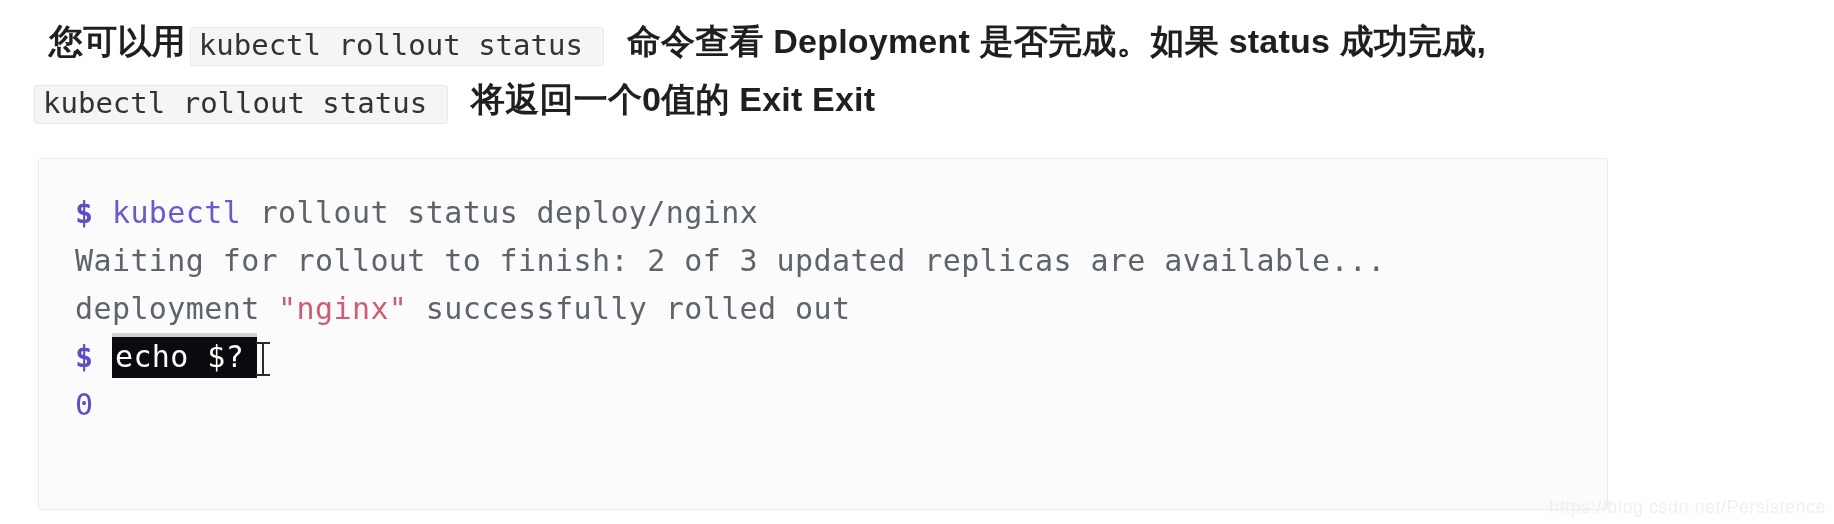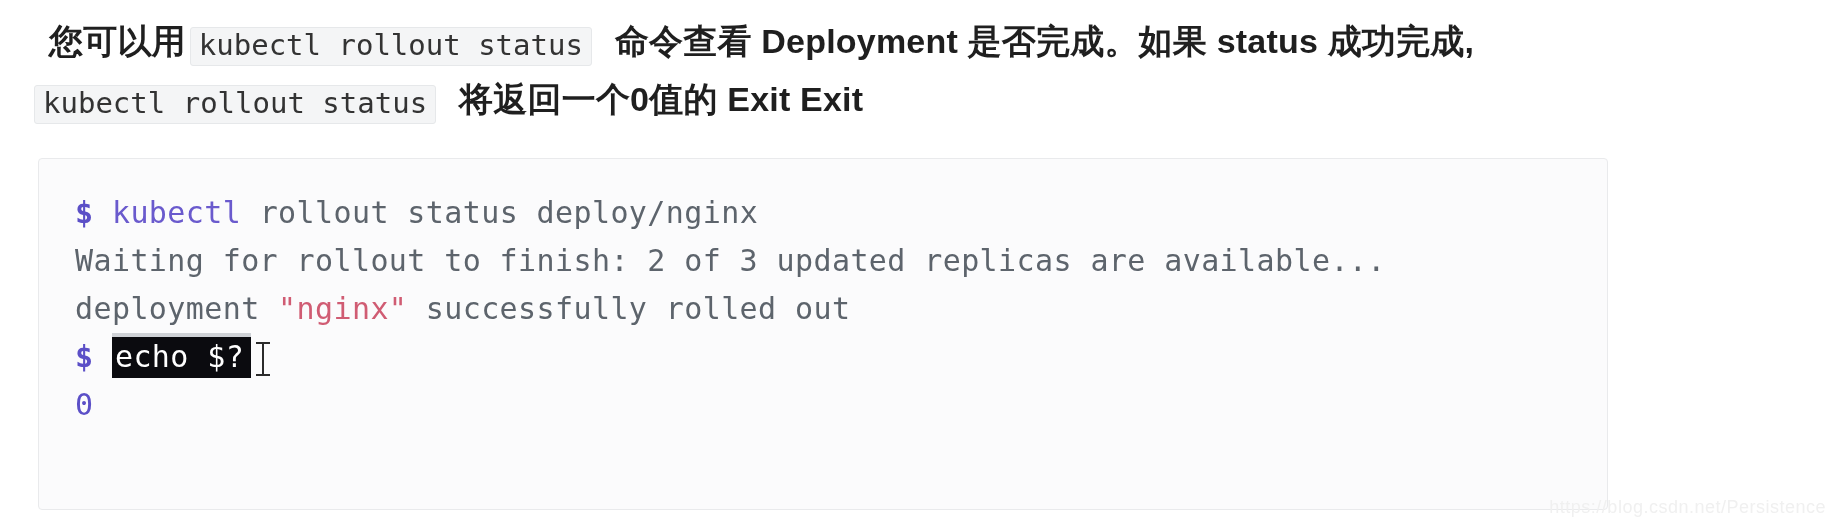--- a/index.html
+++ b/index.html
@@ -41,21 +41,21 @@
 
   
   code.inline-code {
     font-family: "DejaVu Sans Mono", monospace;
     font-size: 29px;
     font-weight: 400;
     background: #f4f5f6;
     border: 1px solid #e6e8ea;
     border-radius: 3px;
     color: #333333;
-    padding: 3px 8px 5px 8px;
+    padding: 3px 20px 5px 8px;
     margin: 0 4px;
     line-height: 1;
     display: inline-block;
     vertical-align: -2px;
     letter-spacing: 0px;
   }
 
   
   .code-block {
     position: absolute;
@@ -84,21 +84,21 @@
     position: relative;
   }
   .tok-prompt   { color: #5b4fc7; font-weight: 700; }
   .tok-cmd      { color: #6a5acd; }
   .tok-plain    { color: #5d646c; }
   .tok-string   { color: #d05c73; }
   .tok-num      { color: #5b4fc7; }
   .tok-sel {
     background: #0b0b0f;
     color: #ffffff;
-    padding: 2px 7px 4px 3px;
+    padding: 2px 13px 4px 3px;
     box-shadow: 0 -4px 0 0 #cfd2d6;
   }
 
   
   .ibeam {
     position: absolute;
     left: 256px;
     top: 341px;
     width: 14px;
     height: 36px;

